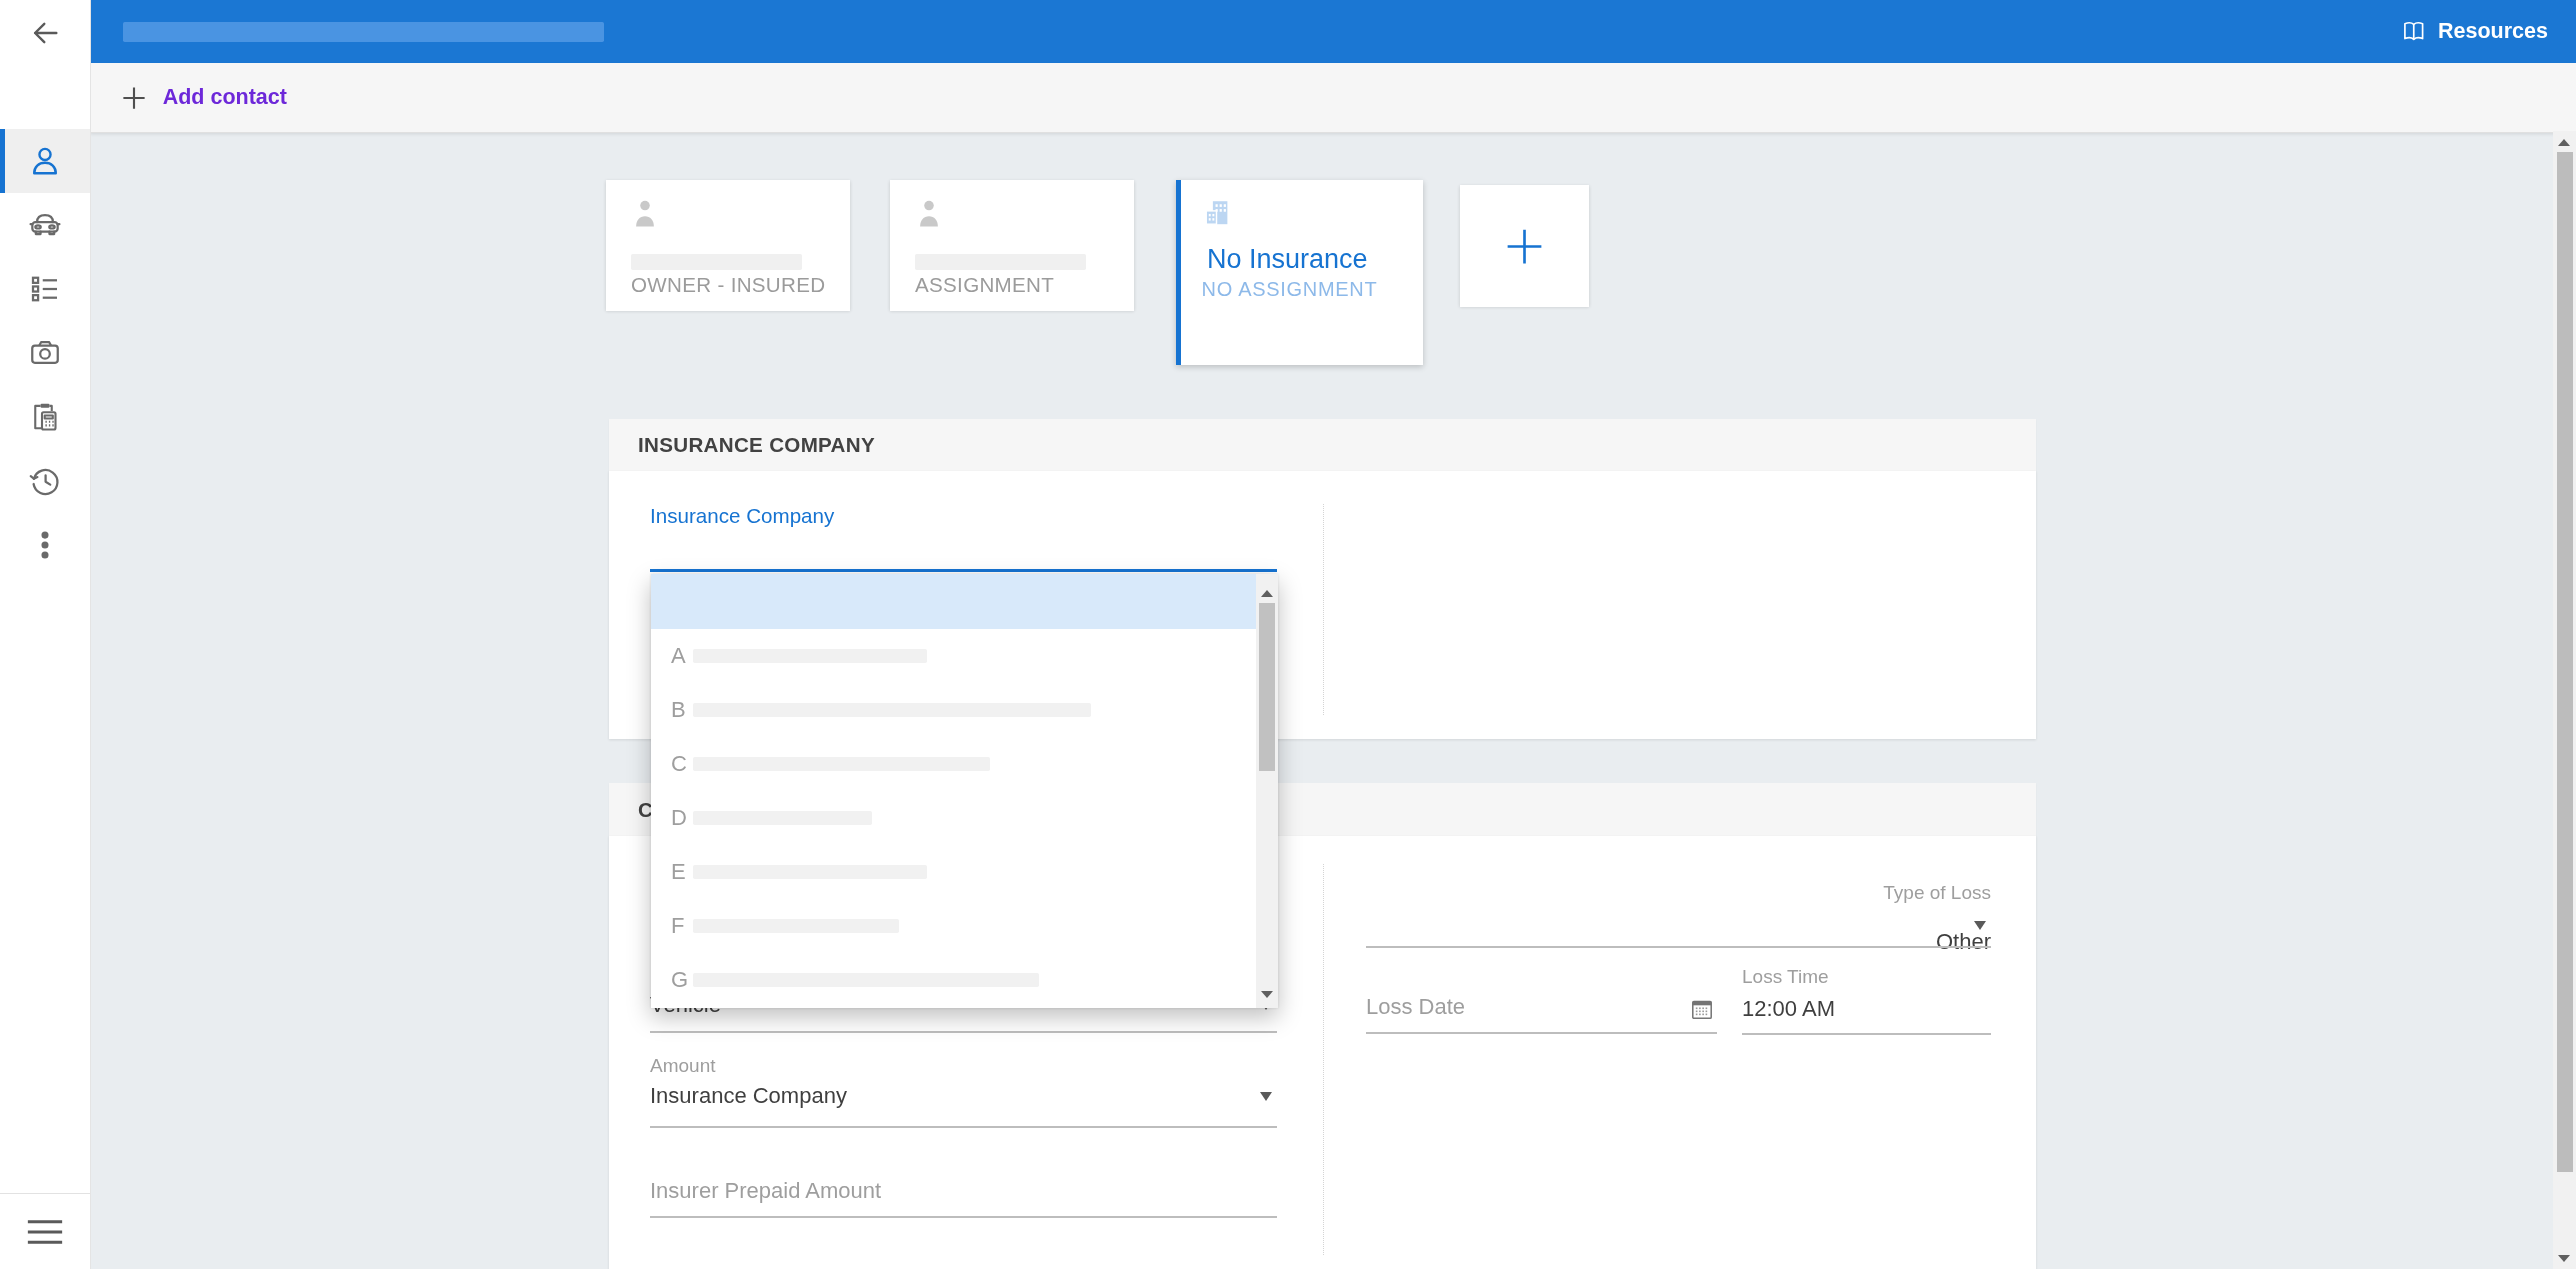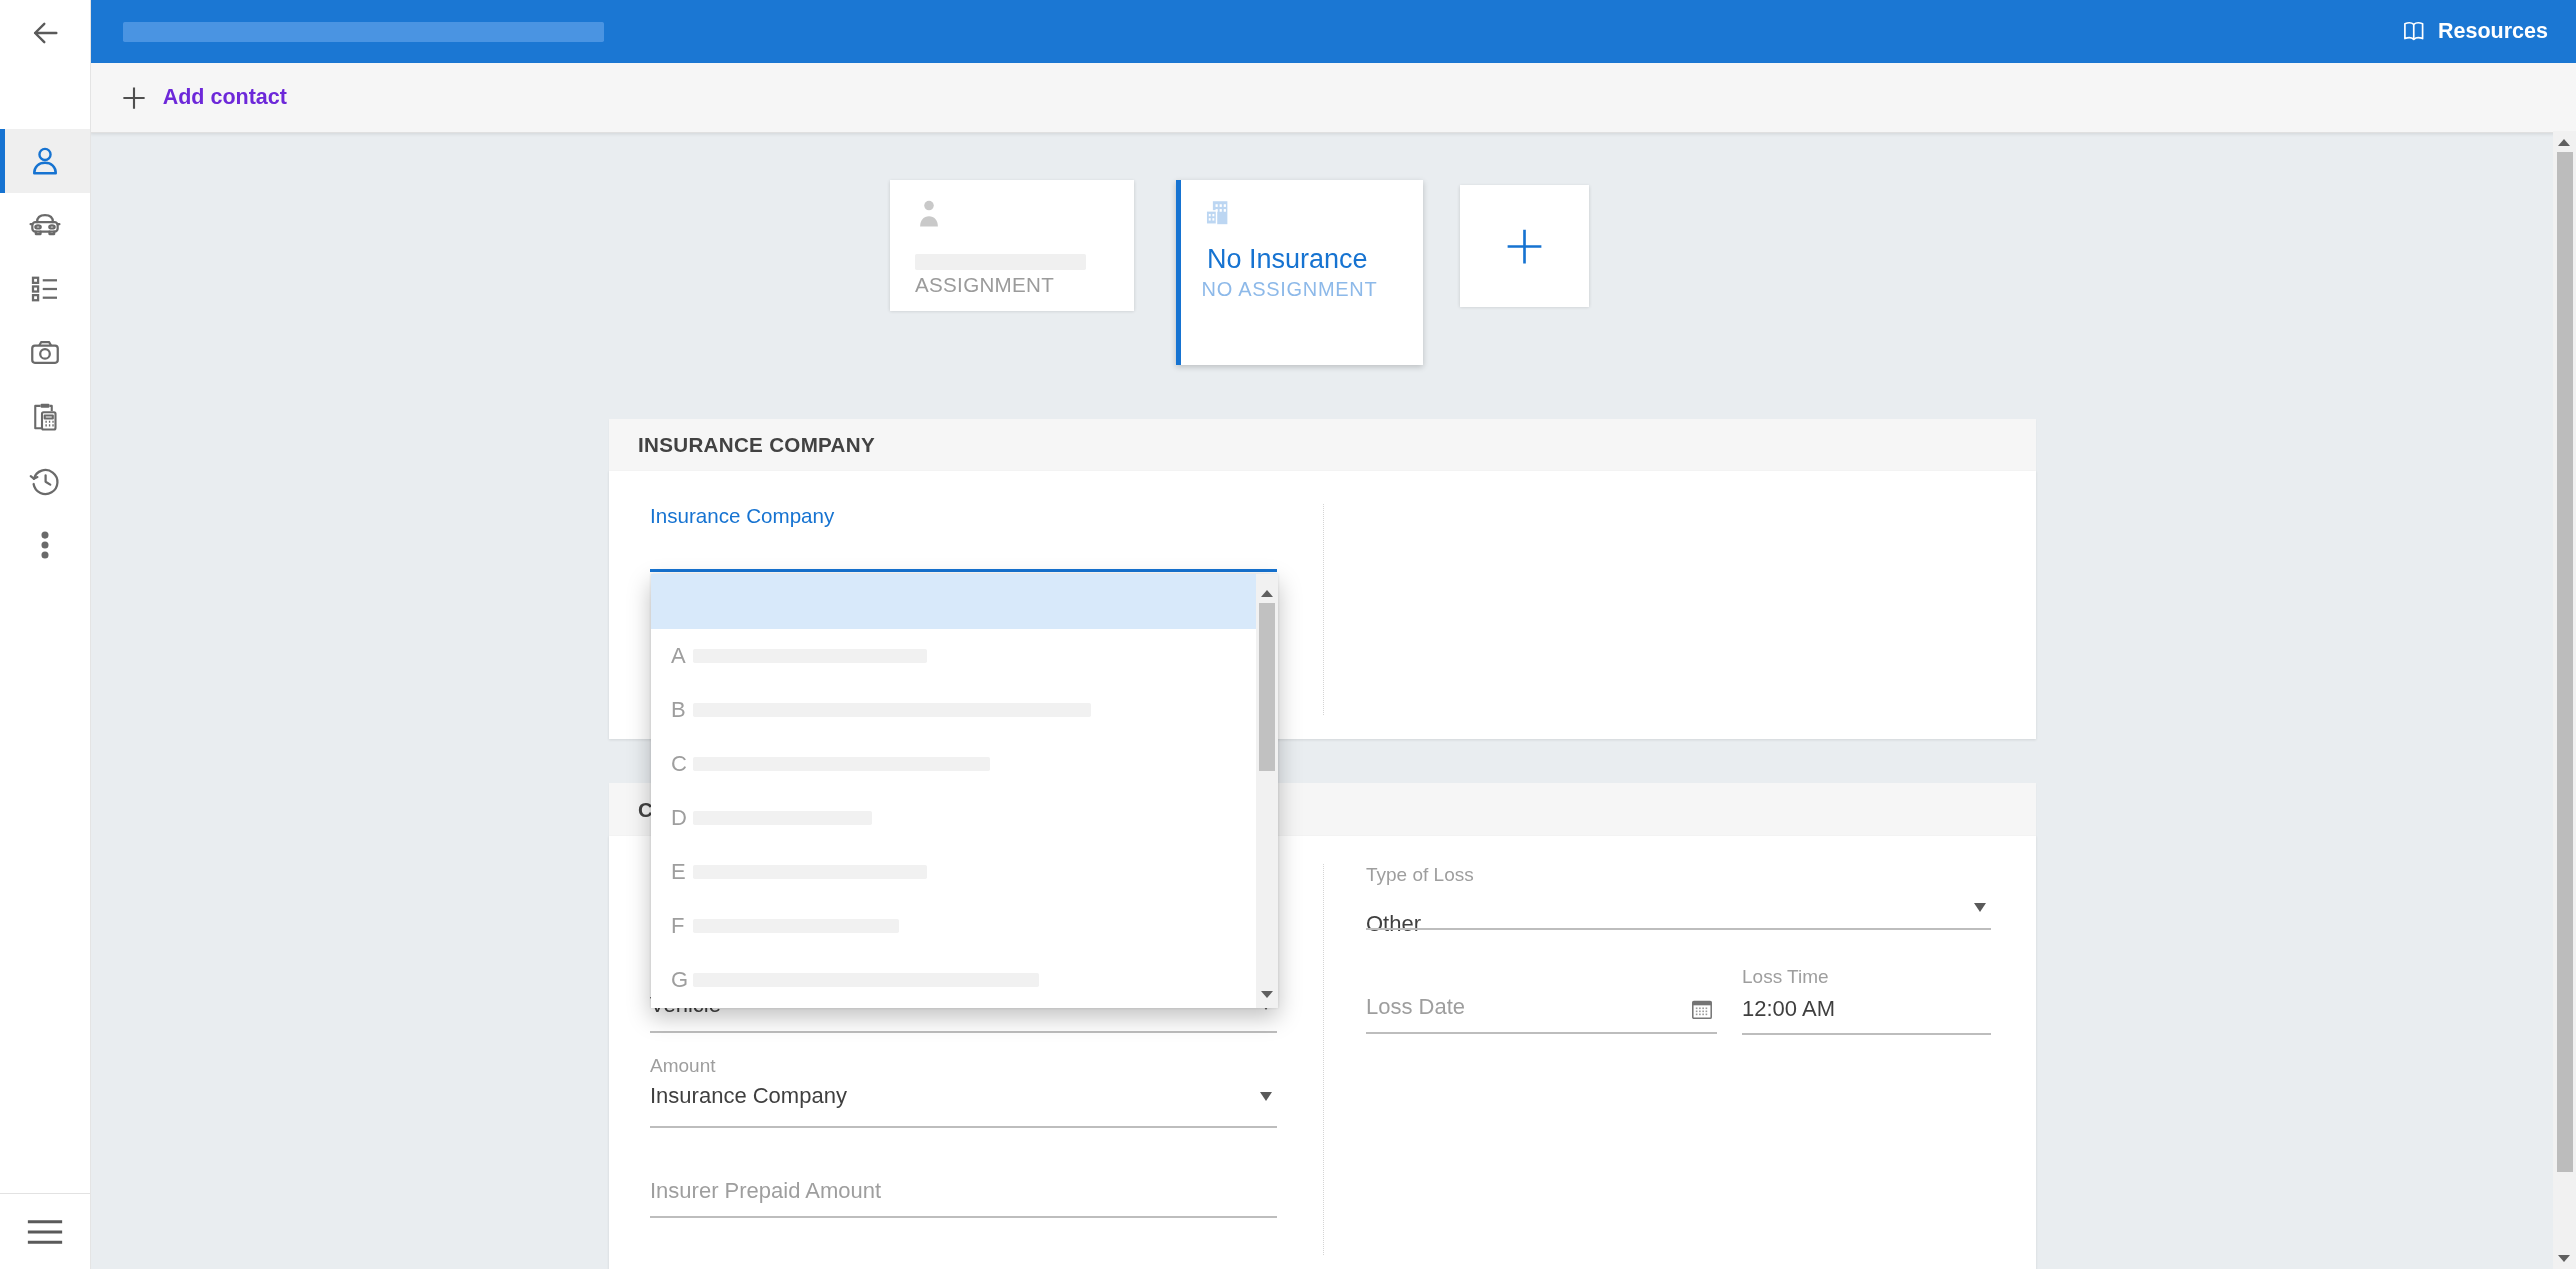--- a/index.html
+++ b/index.html
@@ -77,21 +77,21 @@
   .pf input::placeholder{color:var(--label-gray);opacity:1;}
   .caret-down{width:0;height:0;border-left:6.9px solid transparent;border-right:6.9px solid transparent;border-top:9.4px solid #5a5a5a;}
   .pf .caret-abs{position:absolute;right:5.2px;}
 
   .field-vehicle{left:41px;top:156px;width:627px;height:41px;}
   .field-vehicle .caret-abs{top:8.6px;}
   .field-payer{left:41px;top:220px;width:627px;height:72px;}
   .field-payer .fvalue{margin-top:6.9px;}
   .field-payer .caret-abs{top:36px;}
   .field-prepaid{left:41px;top:342px;width:627px;height:40px;}
-  .field-tol{left:757px;top:29px;width:625px;height:65px;}
+  .field-tol{left:757px;top:47px;width:625px;height:65px;text-align:right;}
   .field-tol .fvalue{margin-top:25px;}
   .field-tol .caret-abs{top:38px;}
   .field-lossdate{left:757px;top:158px;width:351px;height:40px;}
   .field-lossdate .cal{position:absolute;right:1.7px;top:1.7px;}
   .field-losstime{left:1133px;top:131px;width:249px;height:68px;}
   .field-losstime .fvalue{margin-top:8.6px;}
 
   
   .dropdown{position:absolute;left:561px;top:443px;width:627px;height:434px;background:#fff;z-index:50;
     box-shadow:0 8.6px 22px rgba(0,0,0,.25),0 0 2.6px rgba(0,0,0,.12);}
@@ -209,20 +209,28 @@
       <button class="menu-btn">
         <svg width="36" height="26" viewBox="0 0 42 30" stroke="#5a5a5a" stroke-width="3.6">
           <path d="M1 3 H41 M1 15 H41 M1 27 H41"></path>
         </svg>
       </button>
     </div>
   </aside>
 
   <main class="content">
 
+    <div class="card card1">
+      <svg class="card-icon" width="26" height="31" viewBox="0 0 24 28" fill="#c9c9c9">
+        <circle cx="12" cy="7.6" r="4.4"></circle>
+        <path d="M3.8 27 c0-6.2 3.4-9.6 8.2-9.6 s8.2 3.4 8.2 9.6 Z"></path>
+      </svg>
+      <div class="card-redact"></div>
+      <div class="card-role">OWNER - INSURED</div>
+    </div>
 
     <div class="card card2">
       <svg class="card-icon" width="26" height="31" viewBox="0 0 24 28" fill="#c9c9c9">
         <circle cx="12" cy="7.6" r="4.4"></circle>
         <path d="M3.8 27 c0-6.2 3.4-9.6 8.2-9.6 s8.2 3.4 8.2 9.6 Z"></path>
       </svg>
       <div class="card-redact"></div>
       <div class="card-role">ASSIGNMENT</div>
     </div>
 

